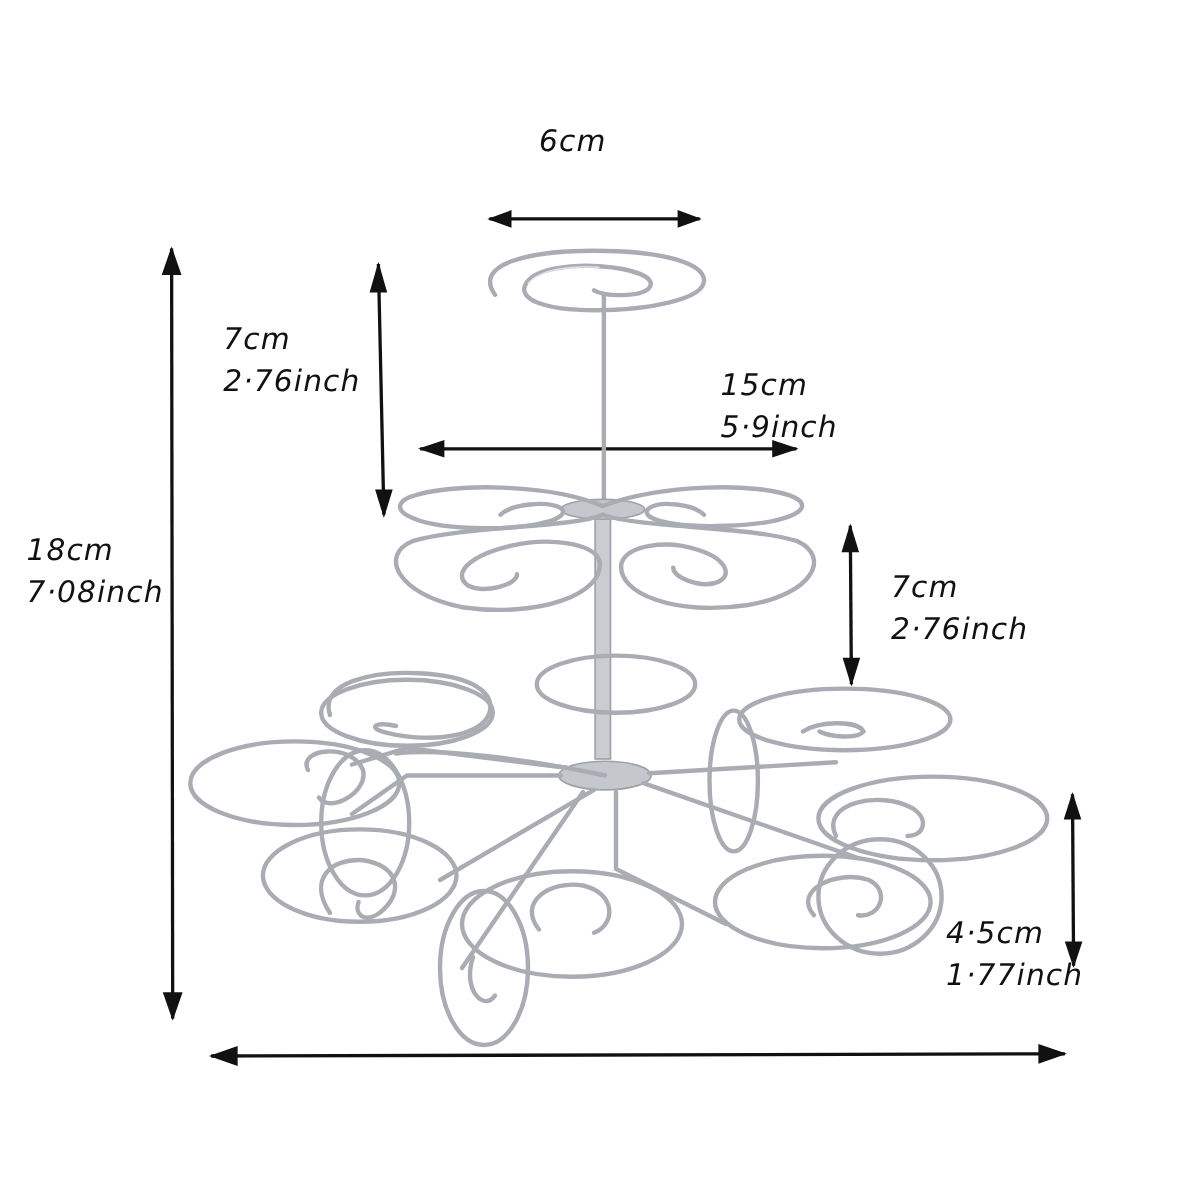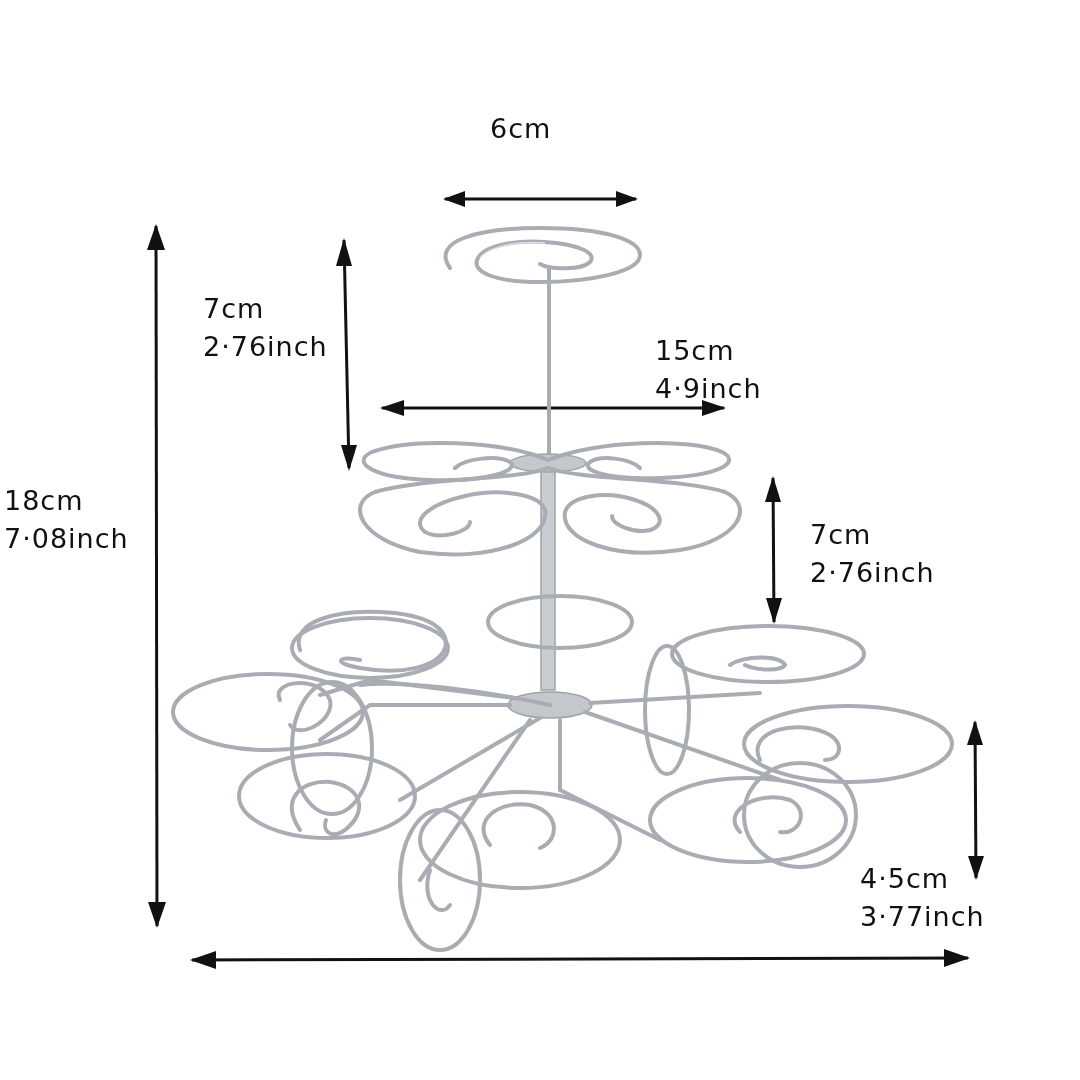--- a/index.html
+++ b/index.html
@@ -1,18 +1,18 @@
 <!DOCTYPE html>
 <html><head>
 <meta charset="utf-8">
 <style>
   html, body { margin:0; padding:0; background:#ffffff; }
   #canvas { position:relative; width:1080px; height:1080px; background:#ffffff; overflow:hidden; }
   svg.stage { position:absolute; left:0; top:0; }
-  .lbl { position:absolute; font-family:"DejaVu Sans", sans-serif; color:#111; font-size:27px; line-height:38px; letter-spacing:1px; white-space:nowrap; }
+  .lbl { position:absolute; font-family:"DejaVu Sans", sans-serif; font-style:italic; color:#111; font-size:27px; line-height:38px; letter-spacing:1px; white-space:nowrap; }
   .wire { fill:none; stroke:#a9adb3; stroke-width:4; stroke-linecap:round; }
   .wire-hi { fill:none; stroke:#dfe2e6; stroke-width:1.4; }
   .arrow-line { stroke:#111; stroke-width:3; }
   .arrow-head { fill:#111; }
 </style>
 </head>
 <body>
 
 <div id="canvas">
 
@@ -124,34 +124,34 @@
     <div>6cm</div>
   </div>
 
   <div class="lbl" style="left:203px; top:290px;">
     <div>7cm</div>
     <div>2·76inch</div>
   </div>
 
   <div class="lbl" style="left:655px; top:332px;">
     <div>15cm</div>
-    <div>4·9inch</div>
+    <div>5·9inch</div>
   </div>
 
   <div class="lbl" style="left:810px; top:516px;">
     <div>7cm</div>
     <div>2·76inch</div>
   </div>
 
-  <div class="lbl" style="left:4px; top:482px;">
+  <div class="lbl" style="left:24px; top:482px;">
     <div>18cm</div>
     <div>7·08inch</div>
   </div>
 
-  <div class="lbl" style="left:860px; top:830px;margin-top:30px;">
+  <div class="lbl" style="left:860px; top:830px;">
     <div>4·5cm</div>
-    <div>3·77inch</div>
+    <div>1·77inch</div>
   </div>
 
   <div class="lbl" style="left:510px; top:964px;">
   </div>
 
 </div>
 
 </body></html>

